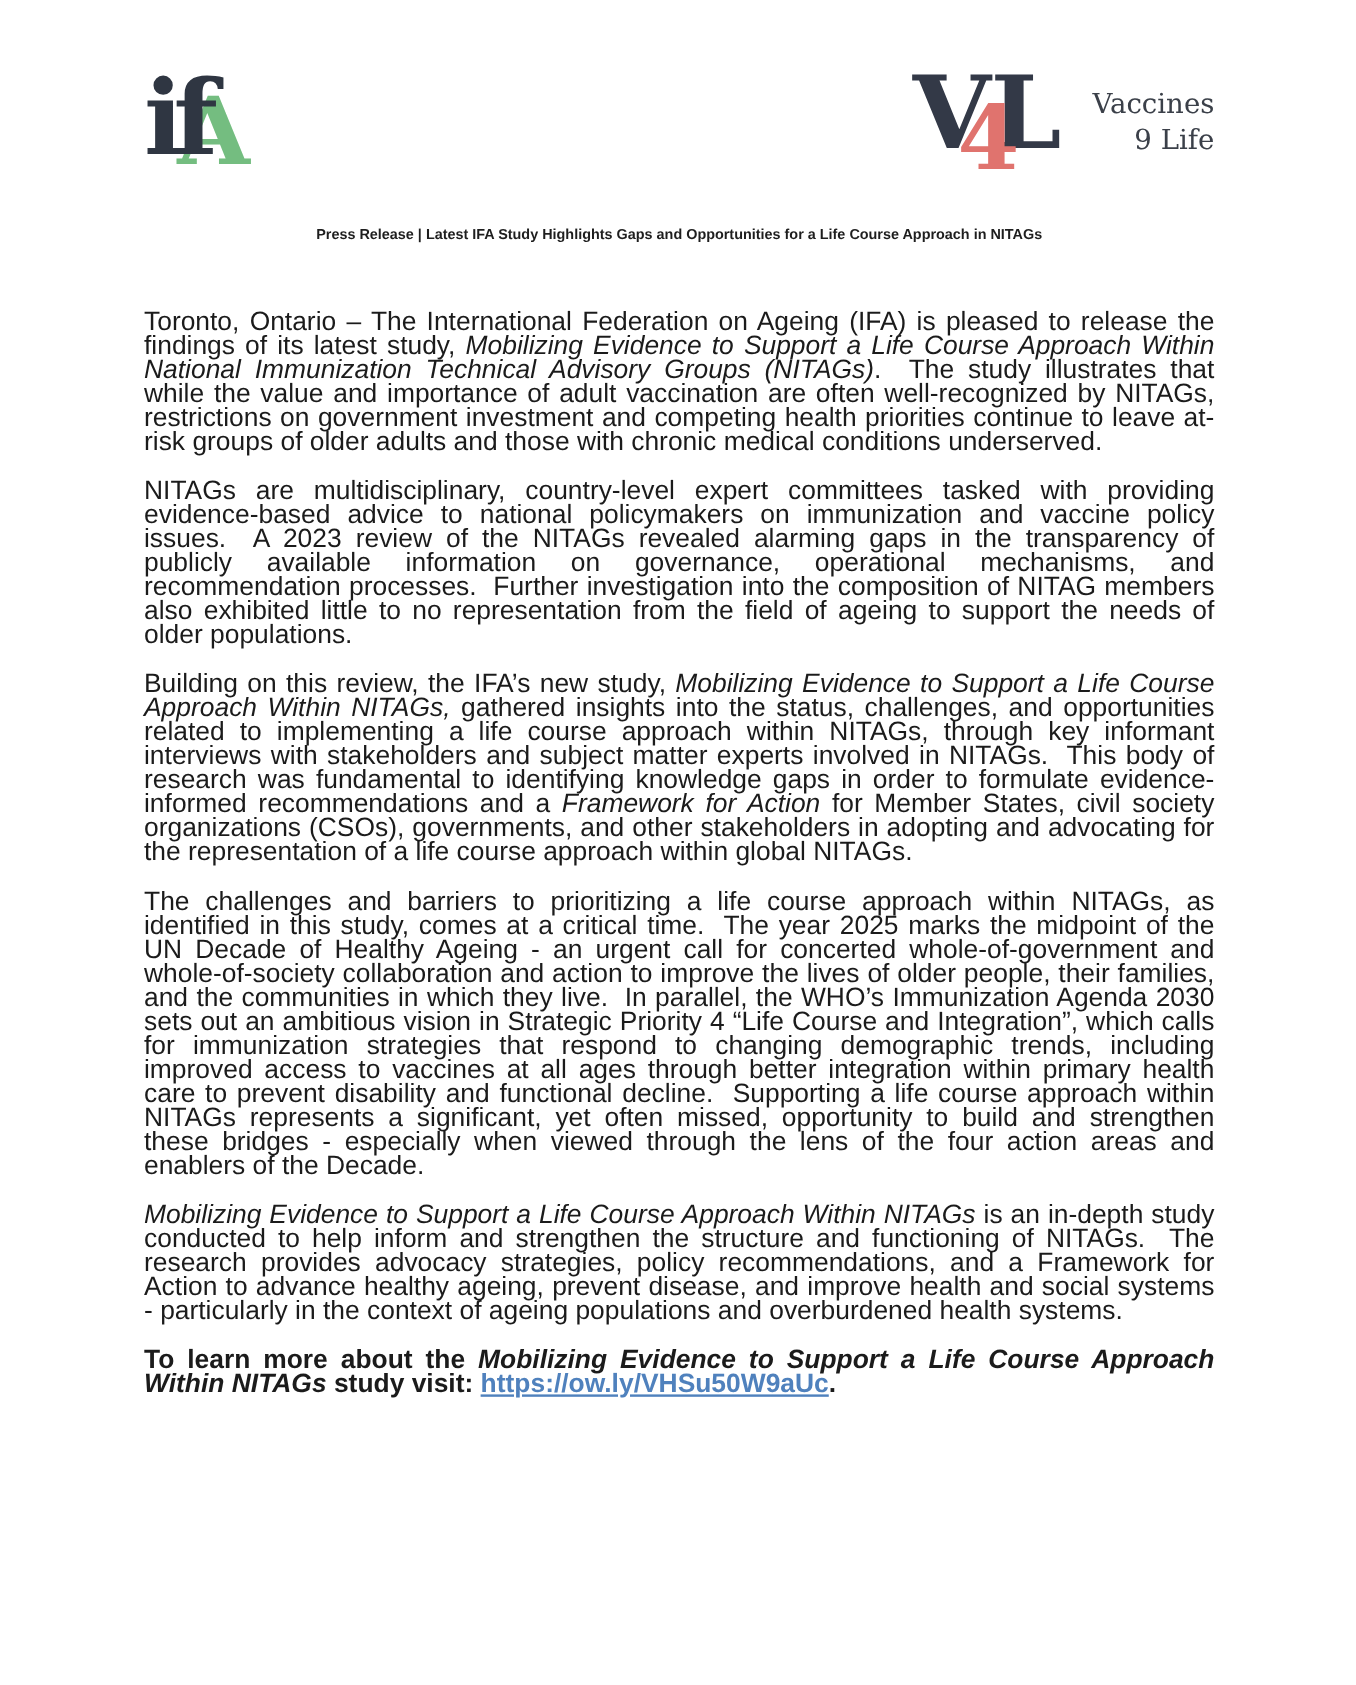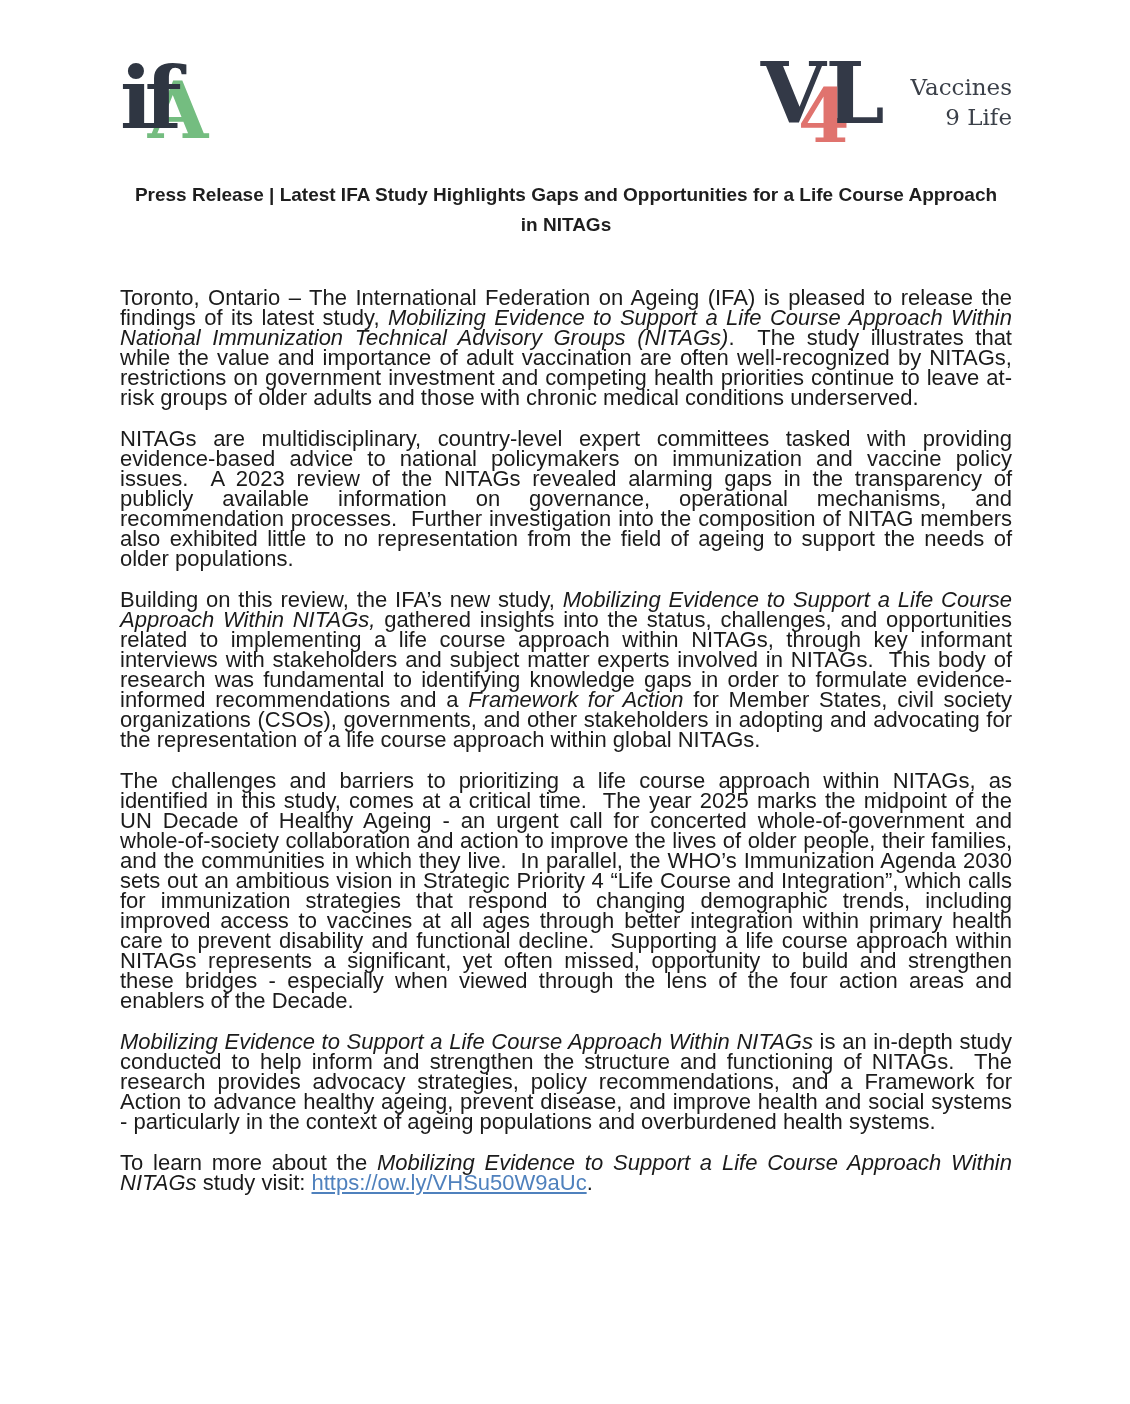--- a/index.html
+++ b/index.html
@@ -66,33 +66,33 @@
     font-size: 23px; line-height: 30px;
     color: #3b4049;
     text-align: right;
   }
   
   .title {
     margin: 22px auto 0;
     max-width: 880px;
     text-align: center;
     font-weight: 700;
-    font-size: 19px; line-height: 30px;
+    font-size: 12px; line-height: 30px;
     color: #1e1e1e;
   }
   
   .article-body { margin-top: 48px; }
   .para {
     font-size: 22px;
     line-height: 20px;
     text-align: justify;
     margin: 0 0 21px 0;
     color: #1b1b1b;
   }
-  .para:last-child { margin-bottom: 0; }
+  .para:last-child { margin-bottom: 0; font-weight: bold; }
   .italic { font-style: italic; }
   .link { color: #4f81bd; text-decoration: underline; cursor: pointer; }
 </style>
 </head>
 <body>
 
 <div class="page">
 
   <div class="header">
 

